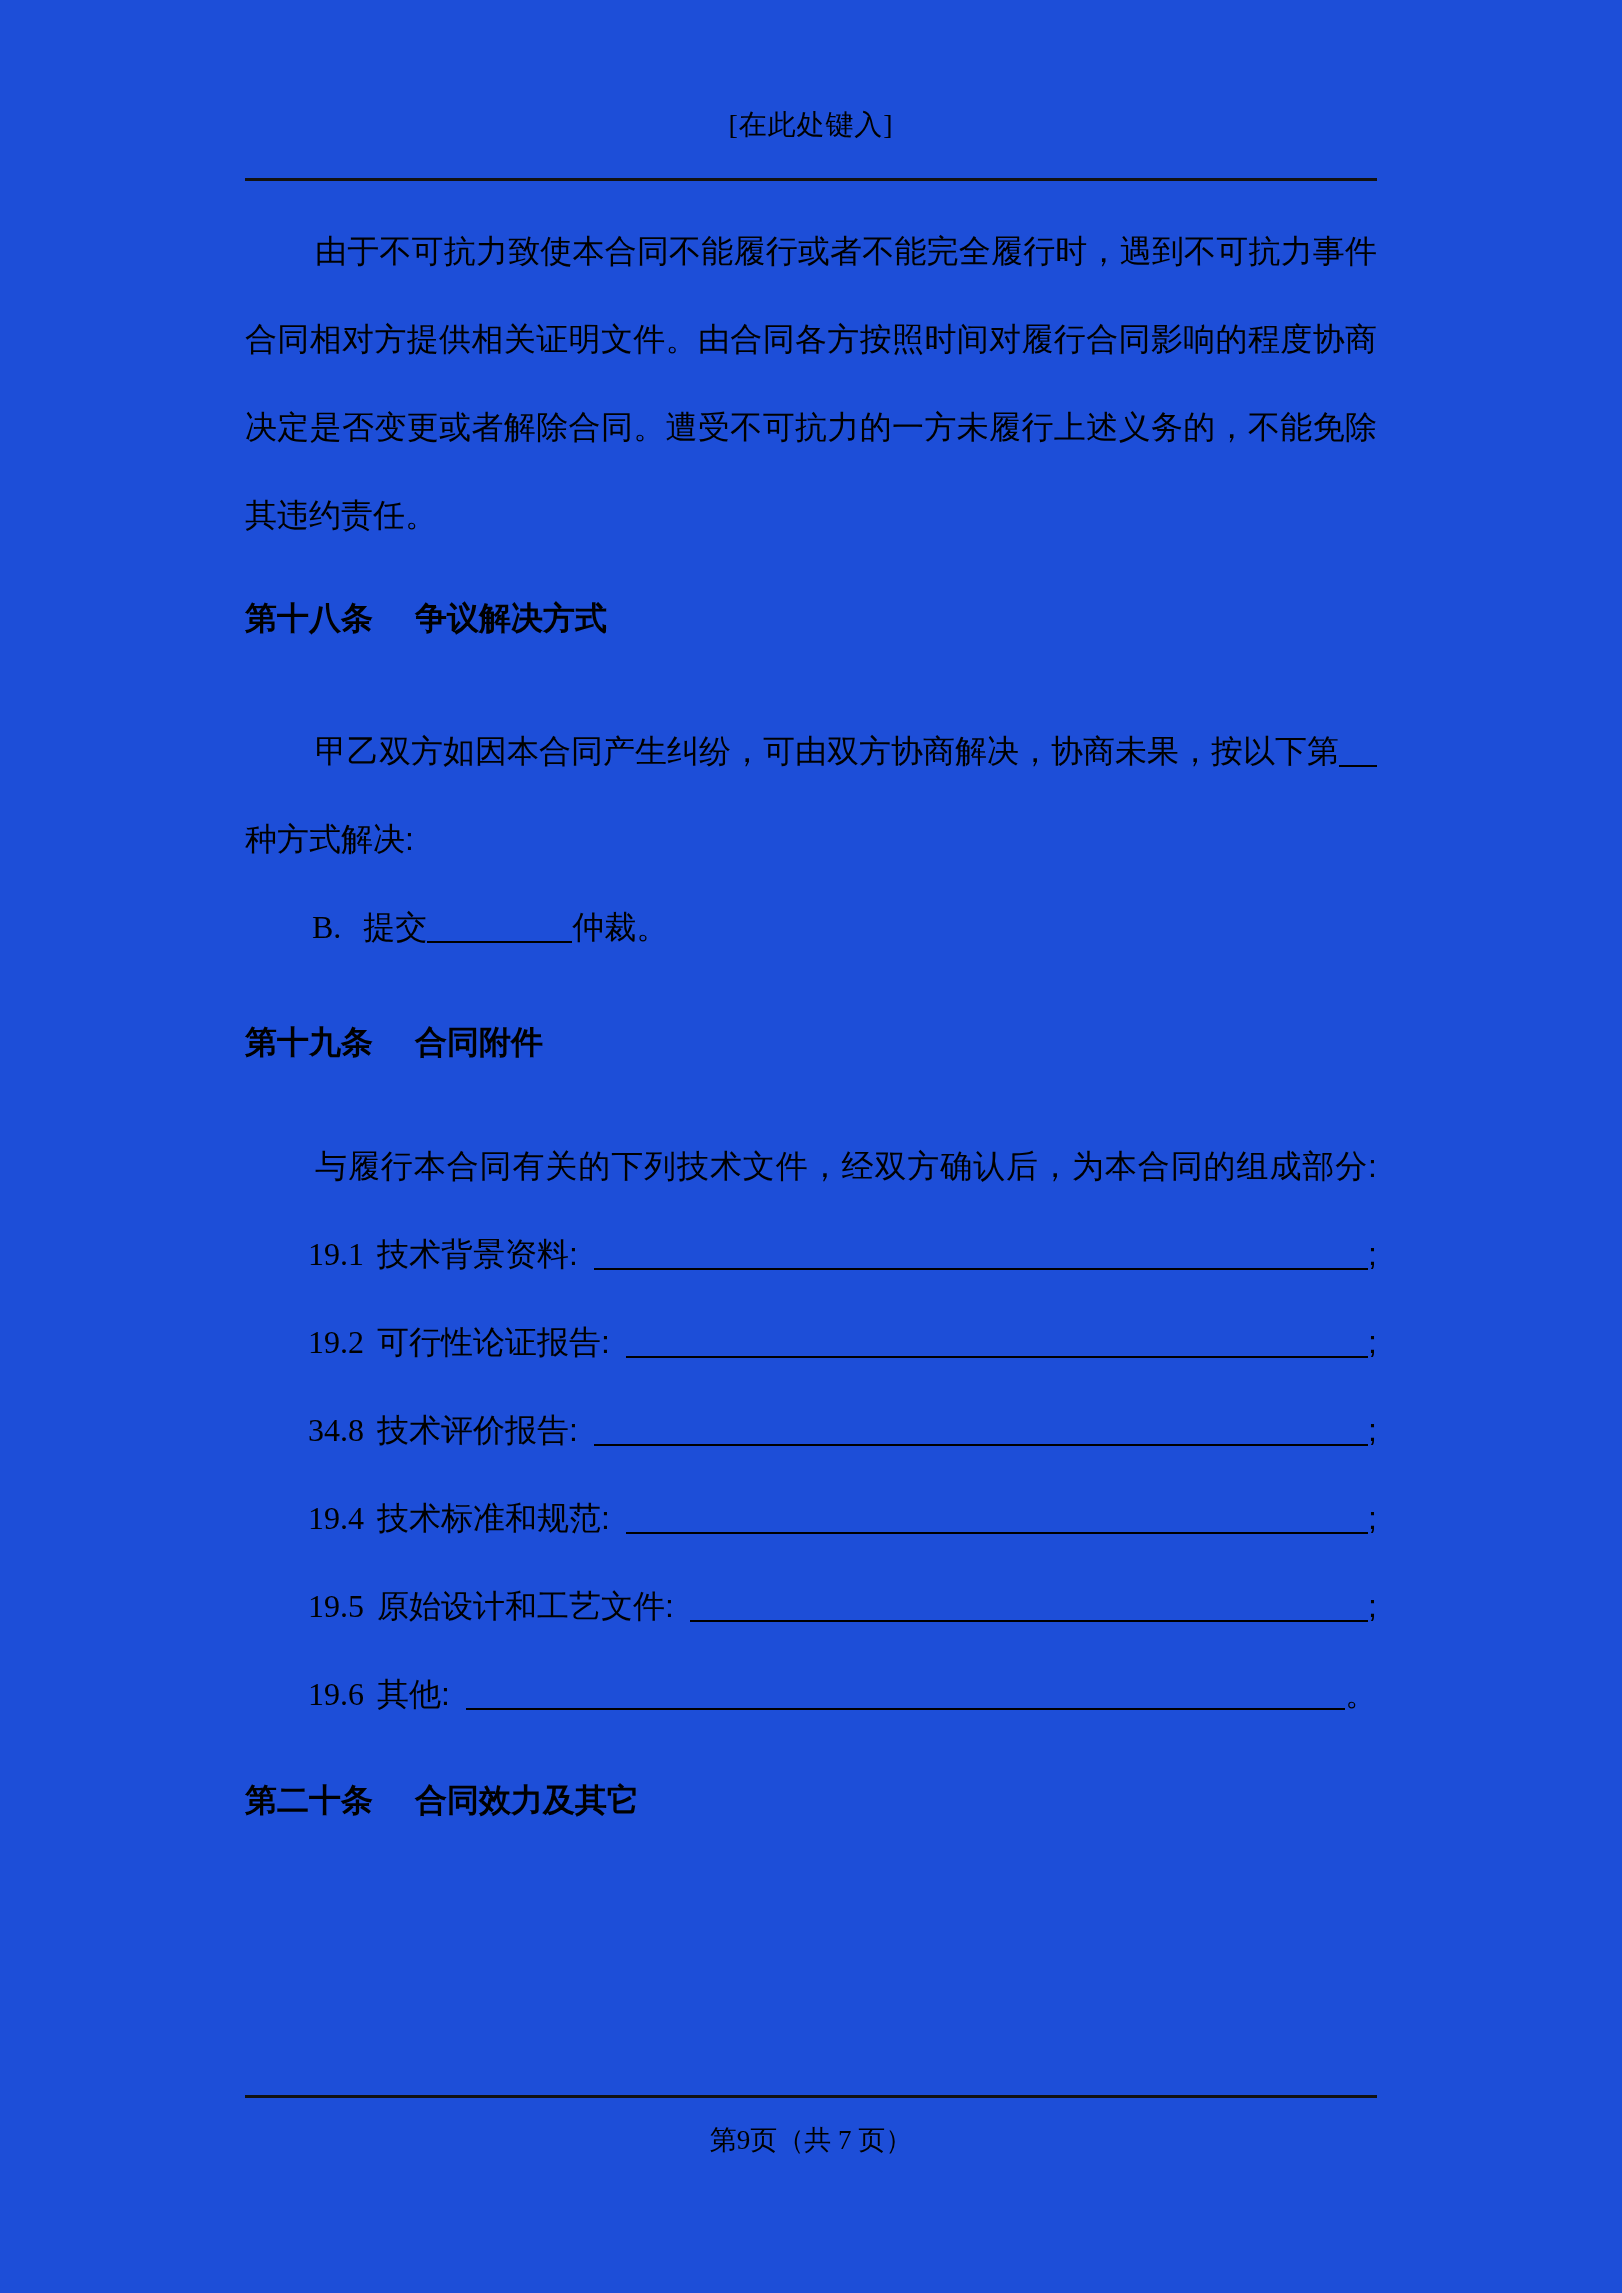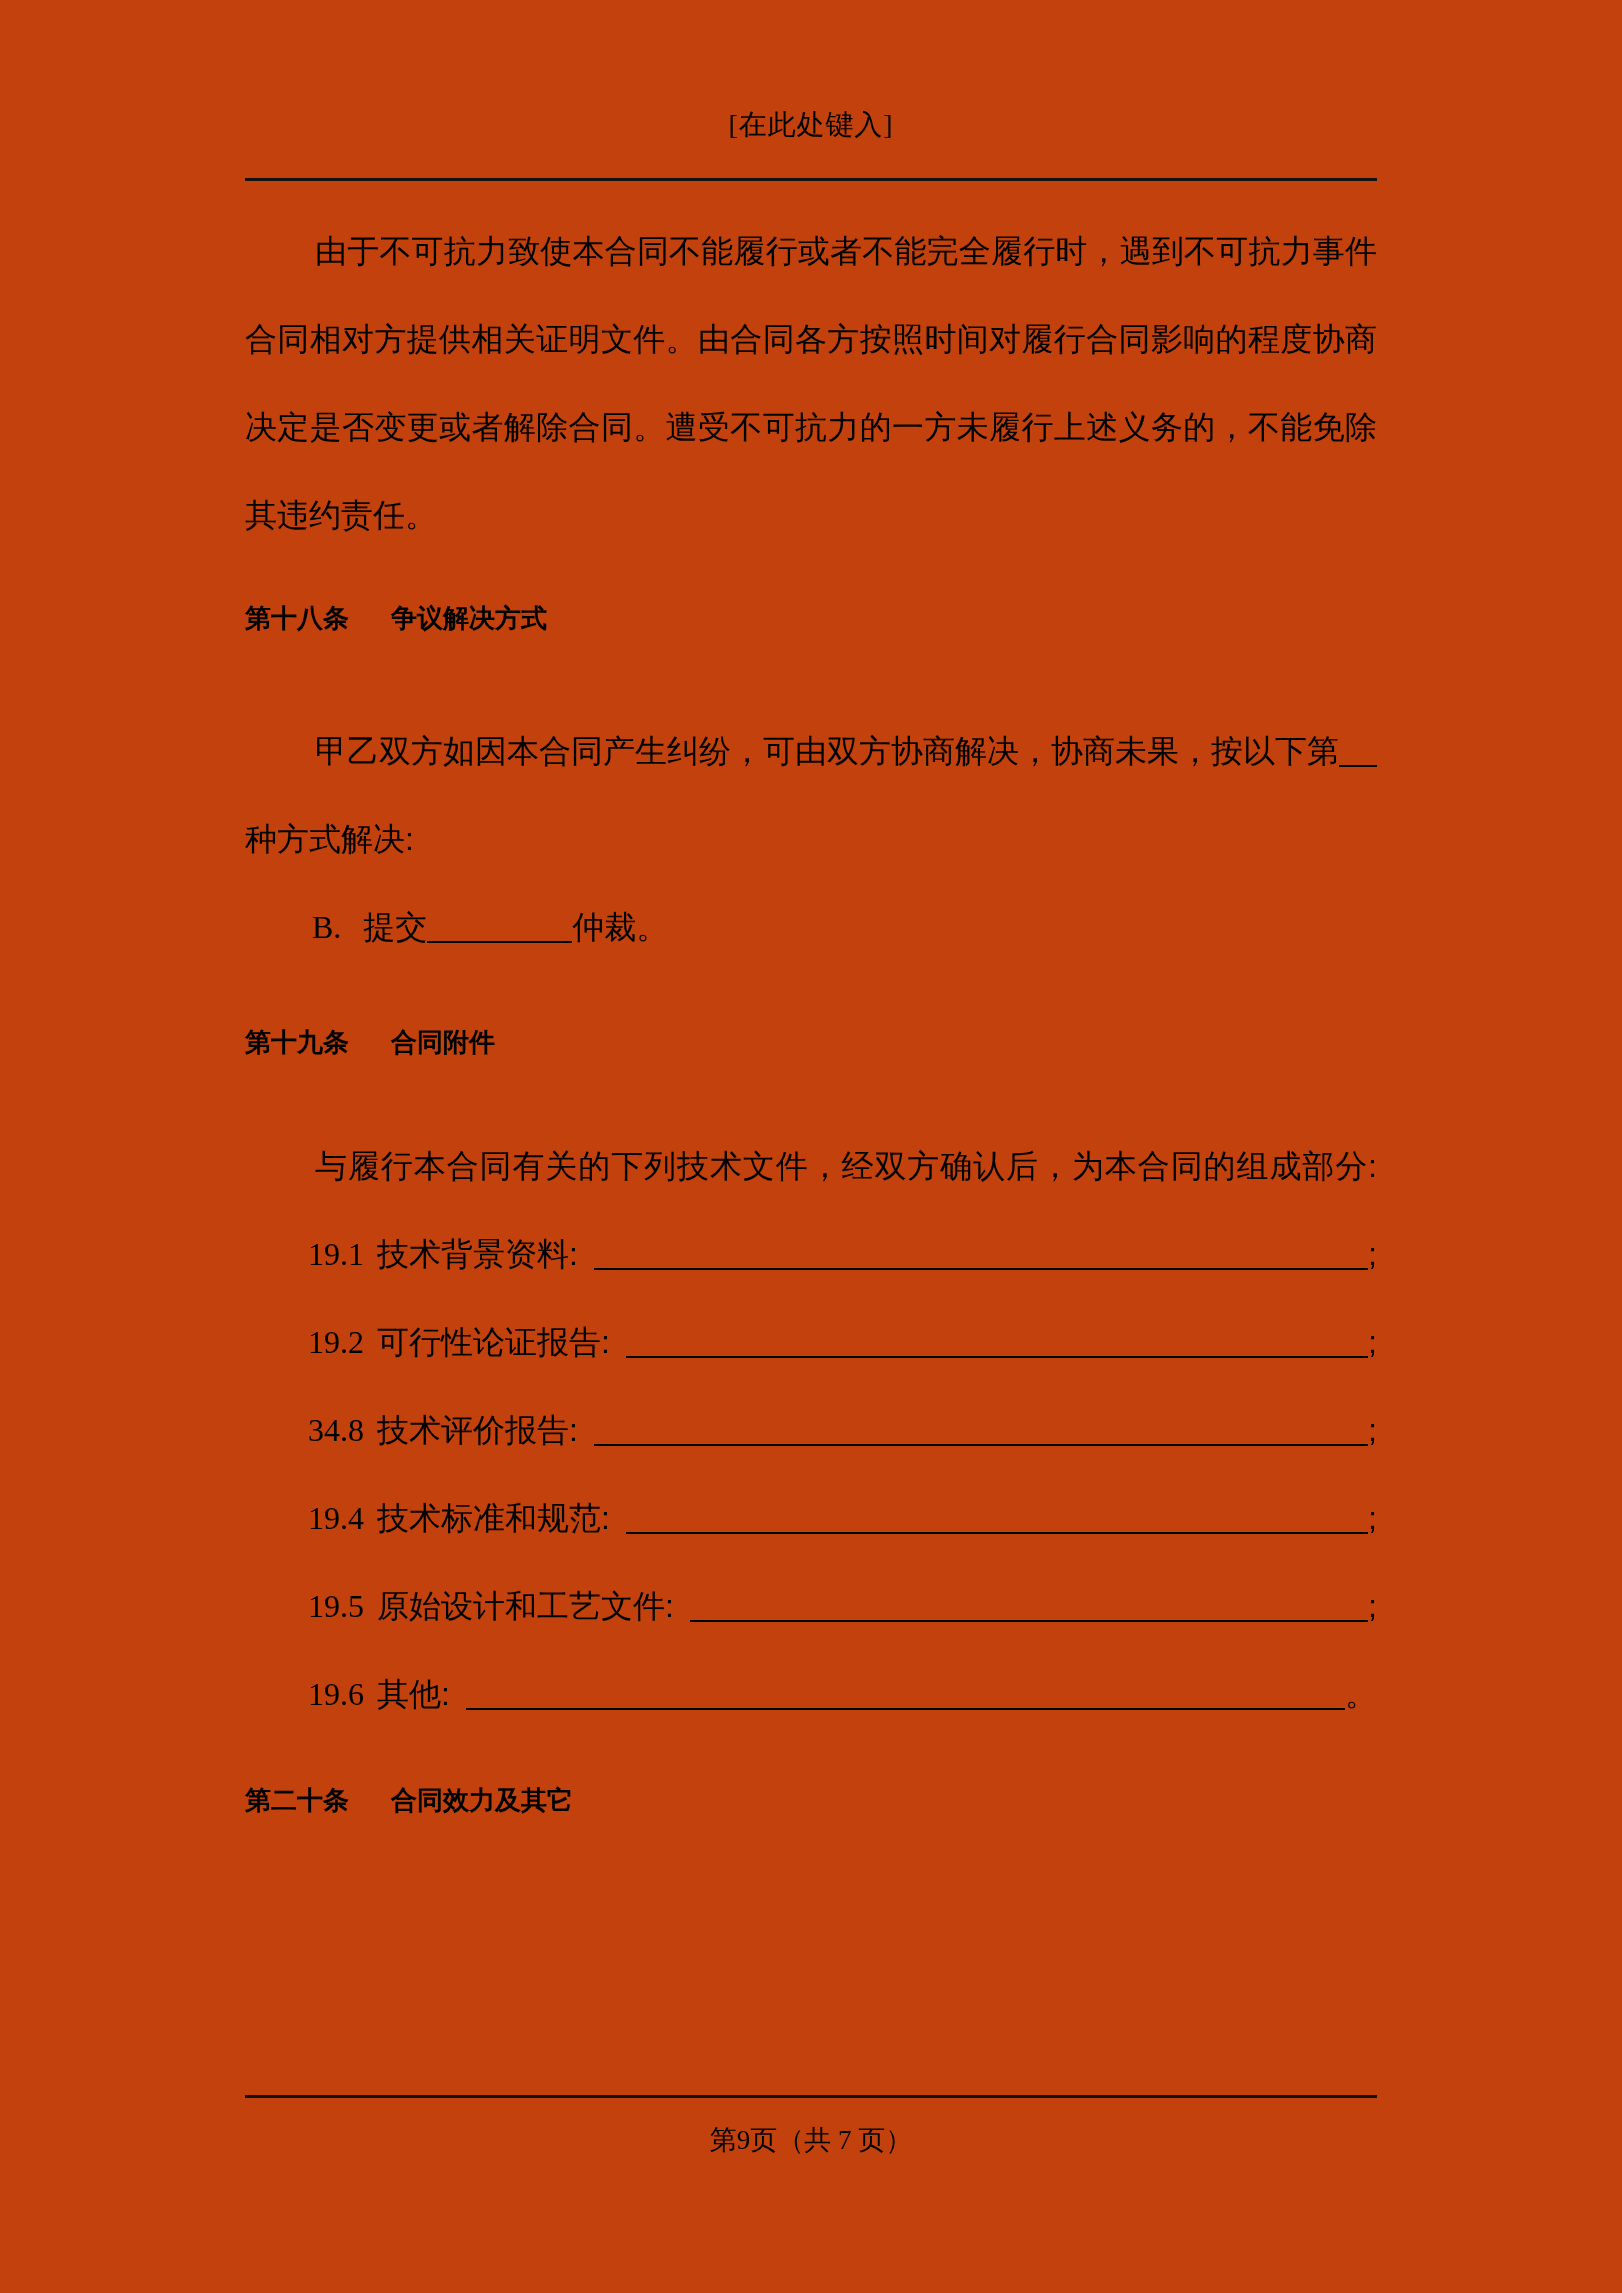--- a/index.html
+++ b/index.html
@@ -1,20 +1,20 @@
 <!DOCTYPE html>
 <html style="font-size:14.5px"><head>
 <meta charset="utf-8">
 <style>
   html, body { margin: 0; padding: 0; background: #ffffff; }
   .page {
     position: relative;
     width: 1623px;
     height: 2294px;
-    background: #c2410c;
+    background: #1d4ed8;
     color: #000000;
     font-family: "Liberation Sans", sans-serif;
     overflow: hidden;
   }
   
   .hdr-text {
     position: absolute;
     top: 105px; left: 245px; width: 1132px;
     text-align: center;
     font-family: "Liberation Serif", "DejaVu Serif", serif;
@@ -53,21 +53,21 @@
   .jline {
     line-height: 88px;
     text-align: justify;
     text-align-last: justify;
     white-space: normal;
   }
   .indent { text-indent: 70px; }
   .heading {
     line-height: 88px;
     font-weight: bold;
-    font-size: 26px;
+    font-size: 32px;
     white-space: nowrap;
   }
   .heading .h-title { margin-left: 42px; }
   .h18 { margin-top: 14.5px; }
   .p2  { margin-top: 45px; }
   .h19 { margin-top: 27px; }
   .p3  { margin-top: 36px; }
   .h20 { margin-top: 18px; }
   
   .option { padding-left: 67px; }

